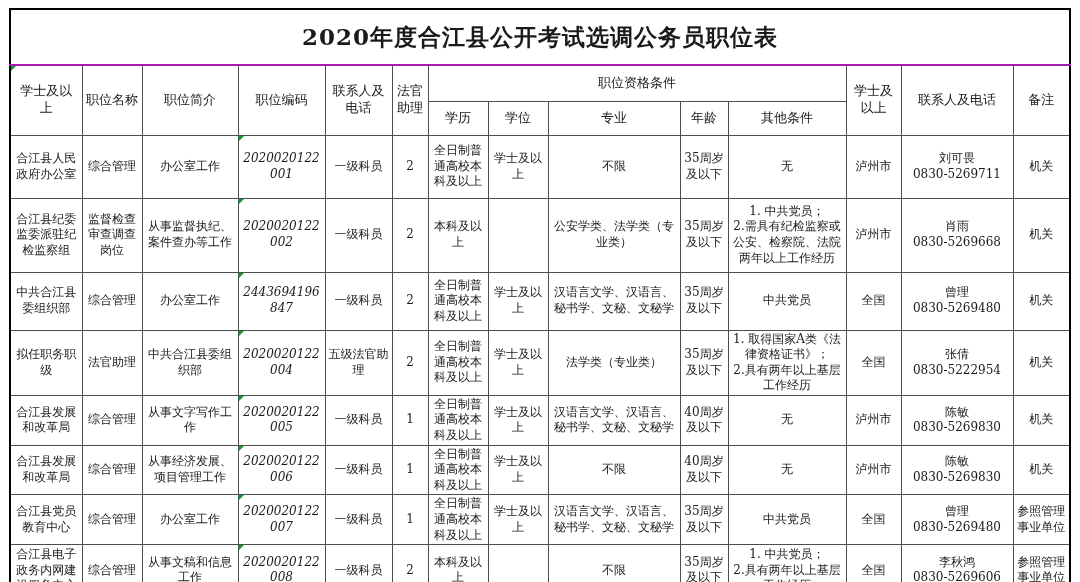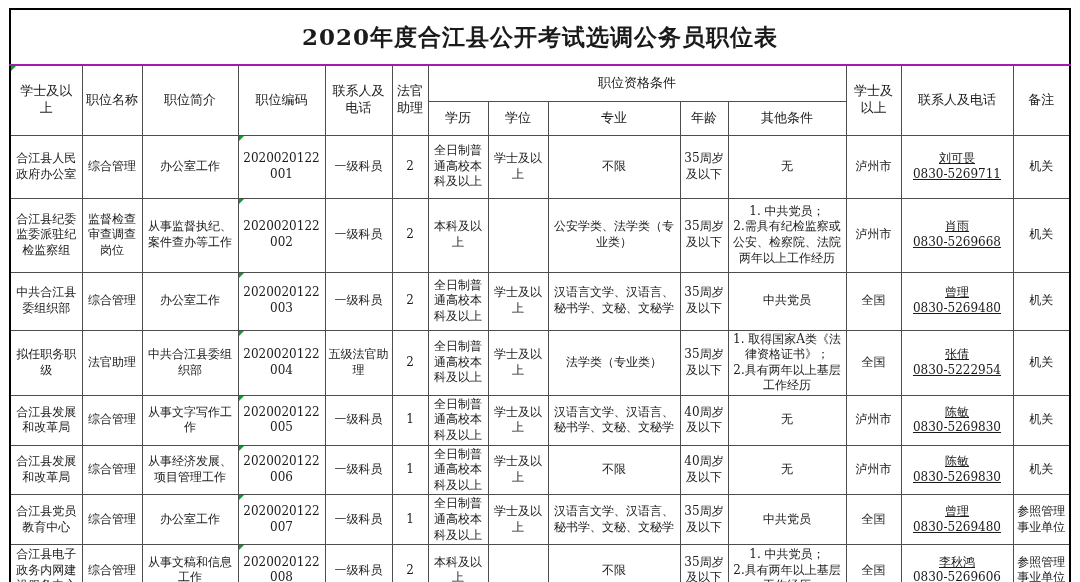--- a/index.html
+++ b/index.html
@@ -9,26 +9,26 @@
   table{border-collapse:collapse;table-layout:fixed;width:1061px;
         border:2px solid #000;}
   td,th{border:1px solid #4d4d4d;text-align:center;vertical-align:middle;
         font-weight:normal;font-size:12px;line-height:1.3;padding:1px 3px;
         overflow:hidden;}
   .title-cell{font-size:23px;font-weight:bold;letter-spacing:1px;
               border-bottom:2px solid #a21caf;height:52px;}
   thead th{font-size:13px;}
   .hdr-group{height:36px;}
   .hdr-sub{height:34px;}
-  .c-code{word-break:break-all;position:relative;}
+  .c-code{word-break:break-all;position:relative;font-style:italic;}
   .excel-mark{position:relative;}
   .excel-mark::before,.c-code::before{content:"";position:absolute;top:0;left:0;
       border-top:5px solid #119a2e;border-right:5px solid transparent;}
   .pre{white-space:pre-line;}
-  .contact-name,.contact-phone{display:block;text-decoration:underline;}
+  .contact-name,.contact-phone{display:block;}
 </style>
 </head>
 <body>
 
 <div class="sheet">
   <table>
     <colgroup>
       <col style="width:72px">
         <col style="width:60px">
         <col style="width:96px">
@@ -105,21 +105,21 @@
     <td>
       <span class="contact-name">肖雨</span>
       <span class="contact-phone">0830-5269668</span>
     </td>
     <td>机关</td>
   </tr>
         <tr style="height: 58px;">
     <td>中共合江县委组织部</td>
     <td>综合管理</td>
     <td>办公室工作</td>
-    <td class="c-code">2020020122003</td>
+    <td class="c-code">2443694196847</td>
     <td>一级科员</td>
     <td>2</td>
     <td>全日制普通高校本科及以上</td>
     <td>学士及以上</td>
     <td>汉语言文学、汉语言、秘书学、文秘、文秘学</td>
     <td>35周岁及以下</td>
     <td class="pre">中共党员</td>
     <td>全国</td>
     <td>
       <span class="contact-name">曾理</span>

